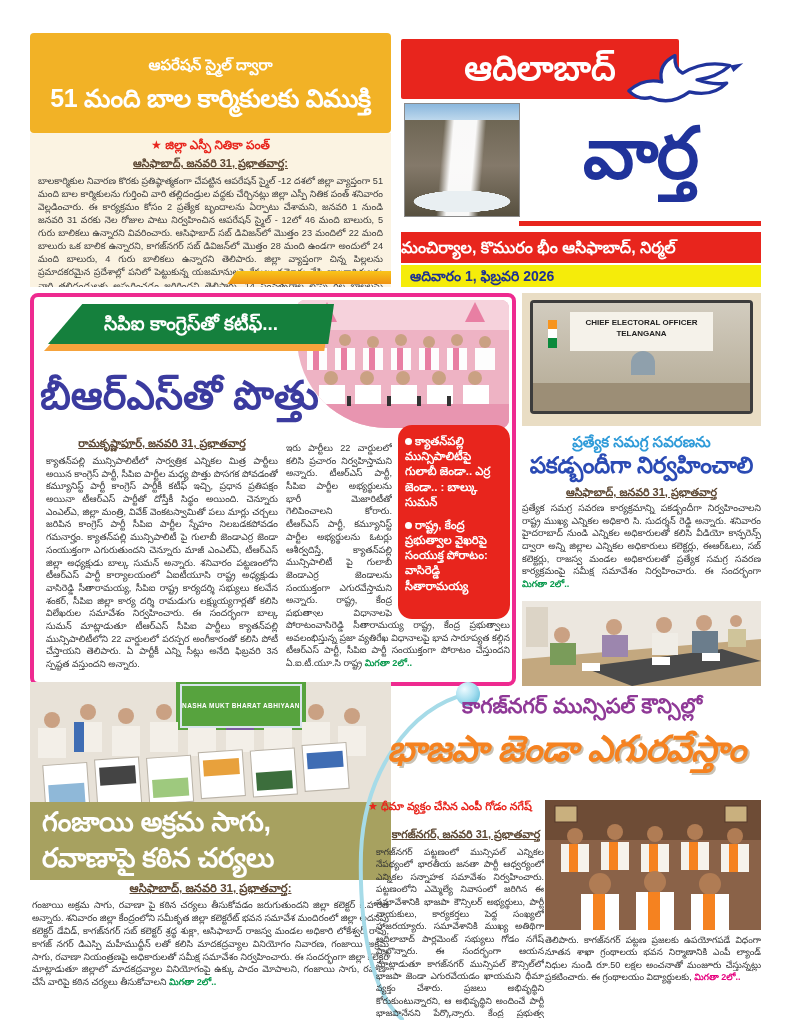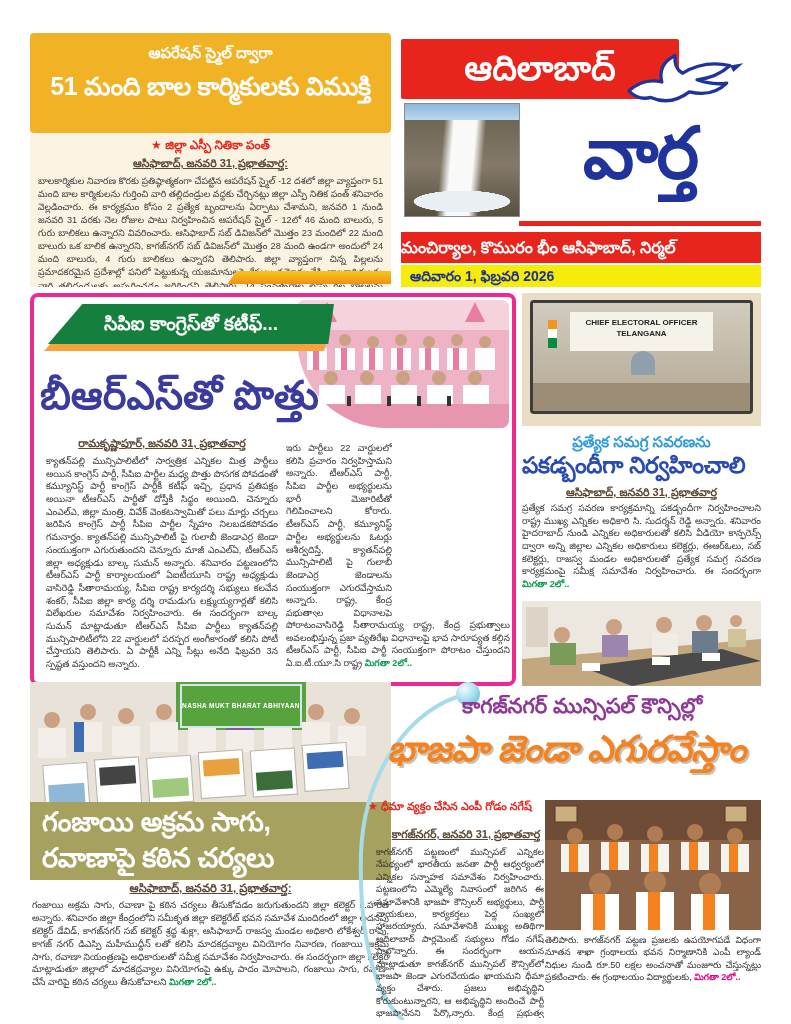--- a/index.html
+++ b/index.html
@@ -8,21 +8,21 @@
   .abs{position:absolute;}
   .just{text-align:justify;}
   .more-green{color:#0a9a4e;font-weight:bold;}
   .more-pink{color:#e6007e;font-weight:bold;}
   .dateline{font-weight:bold;color:#5b4632;text-decoration:underline;}
 
   
   #op-smile{left:30px;top:33px;width:361px;height:254px;}
   .os-head{position:absolute;left:0;top:0;width:100%;height:100px;background:#f2b226;border-radius:4px;
            color:#fff;text-align:center;}
-  .os-kicker{padding-top:11px;font-size:15px;font-weight:bold;}
+  .os-kicker{padding-top:23px;font-size:15px;font-weight:bold;}
   .os-headline{font-size:25px;font-weight:bold;margin-top:7px;letter-spacing:-.3px;}
   .os-bodywrap{position:absolute;left:0;top:100px;right:0;bottom:0;background:#fbf3e2;overflow:hidden;}
   .os-byline{color:#e8251d;font-weight:bold;text-align:center;font-size:12px;margin-top:5px;}
   .os-dateline{text-align:center;font-size:11px;margin-top:2px;}
   .os-body{font-size:9.2px;line-height:1.42;color:#3a3a3a;padding:3px 8px 0 8px;}
   .os-ribbon{position:absolute;right:-6px;bottom:3px;width:165px;height:13px;
              background:linear-gradient(180deg,#f9c51a,#ef9212);transform:skewX(-35deg);}
 
   
   #masthead{left:401px;top:33px;width:360px;height:254px;}
@@ -72,21 +72,21 @@
   .tv-photo{position:absolute;top:0;left:0;width:239px;height:133px;background:#e9ddc4;}
   .tv-frame{position:absolute;left:8px;top:7px;right:8px;bottom:12px;background:#3c3c3c;border-radius:4px;padding:3px;}
   .tv-screen{position:relative;width:100%;height:100%;background:linear-gradient(#d2ccbf,#b2a892);overflow:hidden;}
   .tv-banner{position:absolute;left:17%;top:8%;width:66%;height:36%;background:#f5f2ea;color:#222;
        font-size:8px;font-weight:bold;text-align:center;padding-top:5px;box-sizing:border-box;line-height:1.4;}
   .tv-flag{position:absolute;left:7%;top:16%;width:9px;height:28px;
        background:linear-gradient(180deg,#f7941d 33%,#fff 33% 66%,#0a8a3c 66%);}
   .tv-person{position:absolute;left:45%;top:44%;width:24px;height:24px;background:#8fa0ac;border-radius:50% 50% 0 0;}
   .tv-desk{position:absolute;bottom:0;width:100%;height:26%;background:#9c8e76;}
   .el-kicker{position:absolute;top:140px;width:100%;text-align:center;color:#2f9bd9;font-weight:bold;font-size:15px;}
-  .el-headline{position:absolute;top:159px;width:100%;text-align:left;color:#2b4bb4;font-weight:bold;
+  .el-headline{position:absolute;top:159px;width:100%;text-align:center;color:#2b4bb4;font-weight:bold;
        font-size:23px;letter-spacing:-.3px;}
   .el-dateline{position:absolute;top:193px;width:100%;text-align:center;font-size:11px;}
   .el-body{position:absolute;top:209px;left:0;width:239px;height:94px;font-size:9.2px;line-height:1.38;overflow:hidden;}
   .meet-photo{position:absolute;top:308px;left:0;width:239px;height:85px;overflow:hidden;}
 
   
   #ganja{left:30px;top:682px;width:361px;height:330px;}
   .nm-photo{position:absolute;top:0;left:0;width:361px;height:120px;overflow:hidden;}
   .nm-banner{position:absolute;left:150px;top:2px;width:122px;height:44px;background:#57a33e;
       border:2px solid #d9e5ee;color:#fff;font-size:6.5px;font-weight:bold;text-align:center;
@@ -199,20 +199,24 @@
     </div>
     <div class="cpi-ribbon-shadow"></div>
     <div class="cpi-ribbon">సిపిఐ కాంగ్రెస్‌తో కటీఫ్...</div>
     <div class="cpi-headline">బీఆర్ఎస్‌తో పొత్తు</div>
     <div class="cpi-col1">
       <div class="cpi-dateline dateline">రామకృష్ణాపూర్, జనవరి 31, ప్రభాతవార్త</div>
       <div class="cpi-body just">క్యాతన్‌పల్లి మున్సిపాలిటీలో సార్వత్రిక ఎన్నికల మిత్ర పార్టీలు అయిన కాంగ్రెస్ పార్టీ, సీపిఐ పార్టీల మధ్య పొత్తు పొసగక పోవడంతో కమ్యూనిస్ట్ పార్టీ కాంగ్రెస్ పార్టీకీ కటీఫ్ ఇచ్చి, ప్రధాన ప్రతిపక్షం అయినా టీఆర్ఎస్ పార్టీతో దోస్తీకీ సిద్ధం అయింది. చెన్నూరు ఎంఎల్ఎ, జిల్లా మంత్రి, వివేక్ వెంకటస్వామితో పలు మార్లు చర్చలు జరిపిన కాంగ్రెస్ పార్టీ సీపిఐ పార్టీల స్నేహం నిలబడకపోవడం గమనార్హం. క్యాతన్‌పల్లి మున్సిపాలిటీ పై గులాబీ జెండాఎర్ర జెండా సంయుక్తంగా ఎగురుతుందని చెన్నూరు మాజీ ఎంఎల్ఏ, టీఆర్ఎస్ జిల్లా అధ్యక్షుడు బాల్క సుమన్ అన్నారు. శనివారం పట్టణంలోని టీఆర్ఎస్ పార్టీ కార్యాలయంలో ఏఐటీయూసి రాష్ట్ర అధ్యక్షుడు వాసిరెడ్డి సీతారామయ్య, సీపిఐ రాష్ట్ర కార్యదర్శి సభ్యులు కలవేన శంకర్, సీపిఐ జిల్లా కార్య దర్శి రామడుగు లక్ష్ముయ్యగార్లతో కలిసి విలేఖరుల సమావేశం నిర్వహించారు. ఈ సందర్భంగా బాల్క సుమన్ మాట్లాడుతూ టీఆర్ఎస్ సీపిఐ పార్టీలు క్యాతన్‌పల్లి మున్సిపాలిటీలోని 22 వార్డులలో పరస్పర అంగీకారంతో కలిసి పోటీ చేస్తాయని తెలిపారు. ఏ పార్టీకీ ఎన్ని సీట్లు అనేది ఫిబ్రవరి 3న స్పష్టత వస్తుందని అన్నారు.</div>
     </div>
     <div class="cpi-col2">
       <div class="cpi-body just">ఇరు పార్టీలు 22 వార్డులలో కలిసి ప్రచారం నిర్వహిస్తామని అన్నారు. టీఆర్‌ఎస్ పార్టీ, సీపిఐ పార్టీల అభ్యర్థులను భారీ మెజారిటీతో గెలిపించాలని కోరారు. టీఆర్‌ఎస్ పార్టీ, కమ్యూనిస్ట్ పార్టీల అభ్యర్థులను ఓటర్లు ఆశీర్వదిస్తే, క్యాతన్‌పల్లి మున్సిపాలిటీ పై గులాబీ జెండాఎర్ర జెండాలను సంయుక్తంగా ఎగురవేస్తామని అన్నారు. రాష్ట్ర, కేంద్ర ప్రభుత్వాల విధానాలపై టీఆర్‌ఎస్ పార్టీ సీపిఐల సంయుక్తంగా</div>
+    </div>
+    <div class="cpi-redbox">
+      <div class="hl"><span class="dot"></span><span>క్యాతన్‌పల్లి మున్సిపాలిటీపై గులాబీ జెండా.. ఎర్ర జెండా.. : బాల్కు సుమన్</span></div>
+      <div class="hl"><span class="dot"></span><span>రాష్ట్ర, కేంద్ర ప్రభుత్వాల వైఖరిపై సంయుక్త పోరాటం: వాసిరెడ్డి సీతారామయ్య</span></div>
     </div>
     <div class="cpi-bottom just"><span>పోరాటంవాసిరెడ్డి సీతారామయ్య రాష్ట్ర, కేంద్ర ప్రభుత్వాలు అవలంభిస్తున్న ప్రజా వ్యతిరేఖ విధానాలపై భావ సారూప్యత కల్గిన టీఆర్‌ఎస్ పార్టీ, సీపిఐ పార్టీ సంయుక్తంగా పోరాటం చేస్తుందని ఏ.ఐ.టీ.యూ.సి రాష్ట్ర</span>
       <span class="more-green">మిగతా 2లో..</span></div>
   </section>
 
   <section class="abs" id="electoral">
     <div class="tv-photo">
       <div class="tv-frame">
         <div class="tv-screen">
           <div class="tv-banner">

